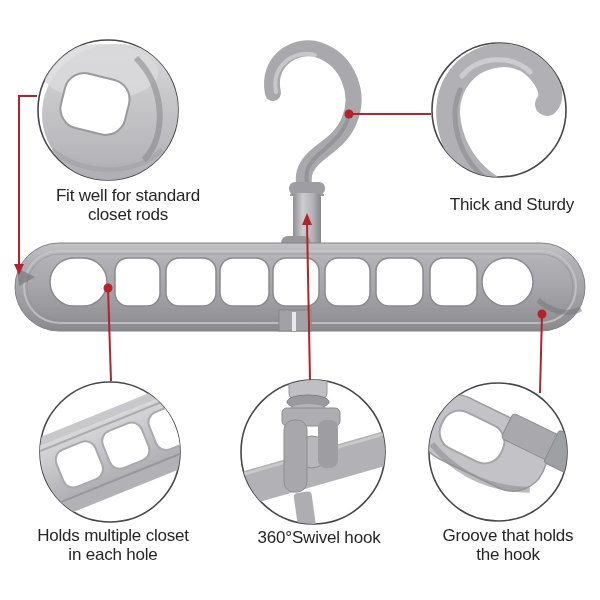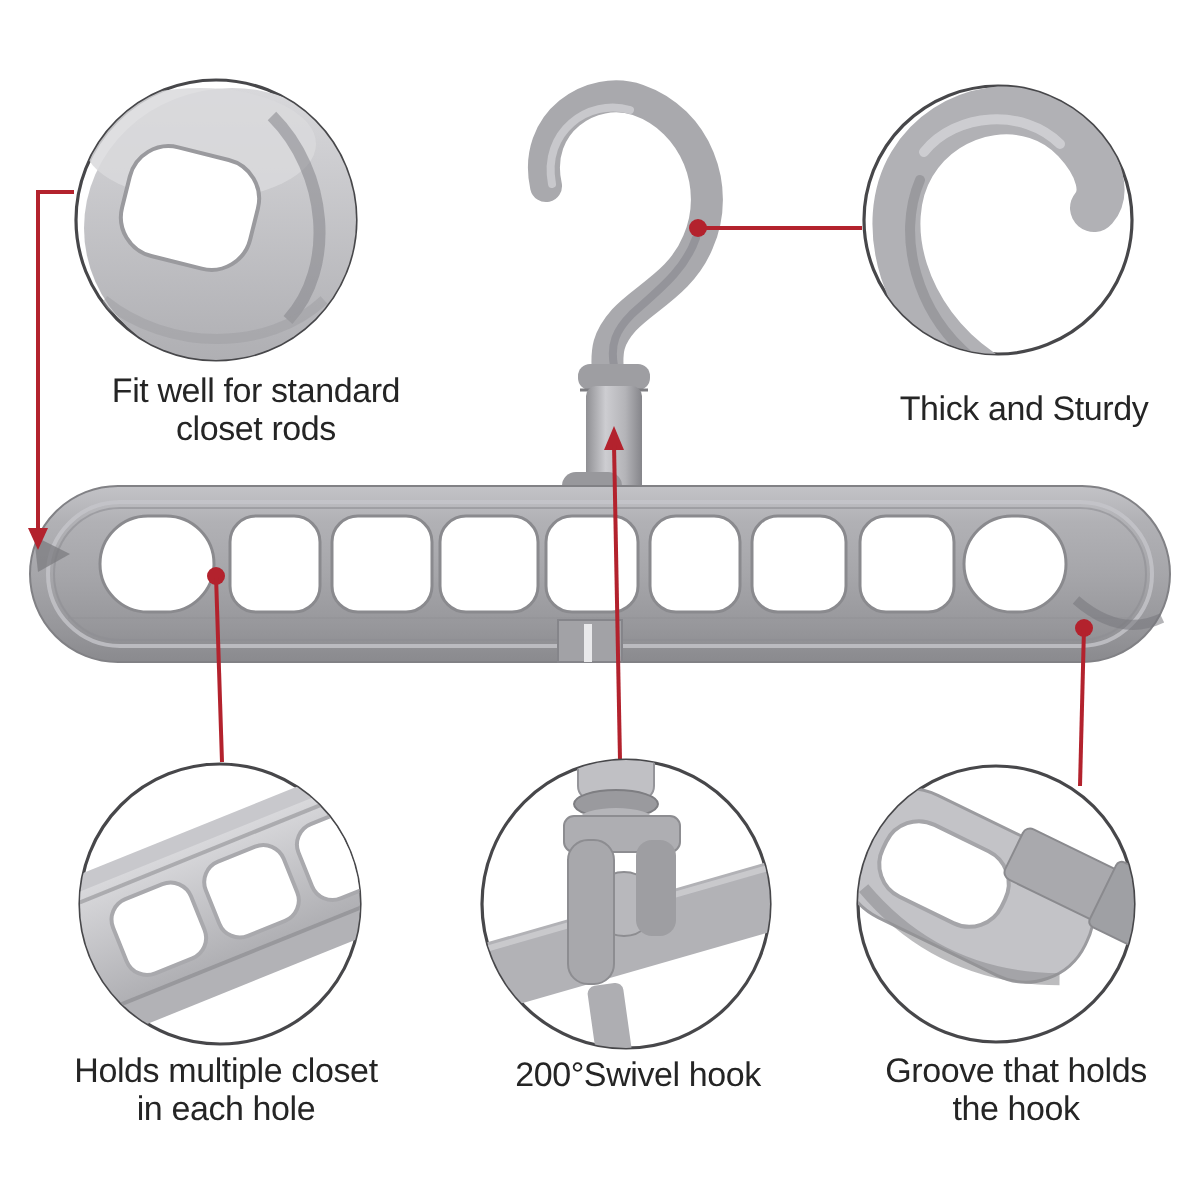--- a/index.html
+++ b/index.html
@@ -208,17 +208,17 @@
   </svg>
 
   <div class="callout-label" style="left:26px;  top:186px; width:204px;">Fit well for standard
 closet rods</div>
 
   <div class="callout-label" style="left:412px; top:195px; width:200px;">Thick and Sturdy</div>
 
   <div class="callout-label" style="left:11px;  top:526px; width:204px;">Holds multiple closet
 in each hole</div>
 
-  <div class="callout-label" style="left:219px; top:528px; width:200px;">200°Swivel hook</div>
+  <div class="callout-label" style="left:219px; top:528px; width:200px;">360°Swivel hook</div>
 
   <div class="callout-label" style="left:408px; top:526px; width:200px;">Groove that holds
 the hook</div>
 </div>
 
 </body></html>

